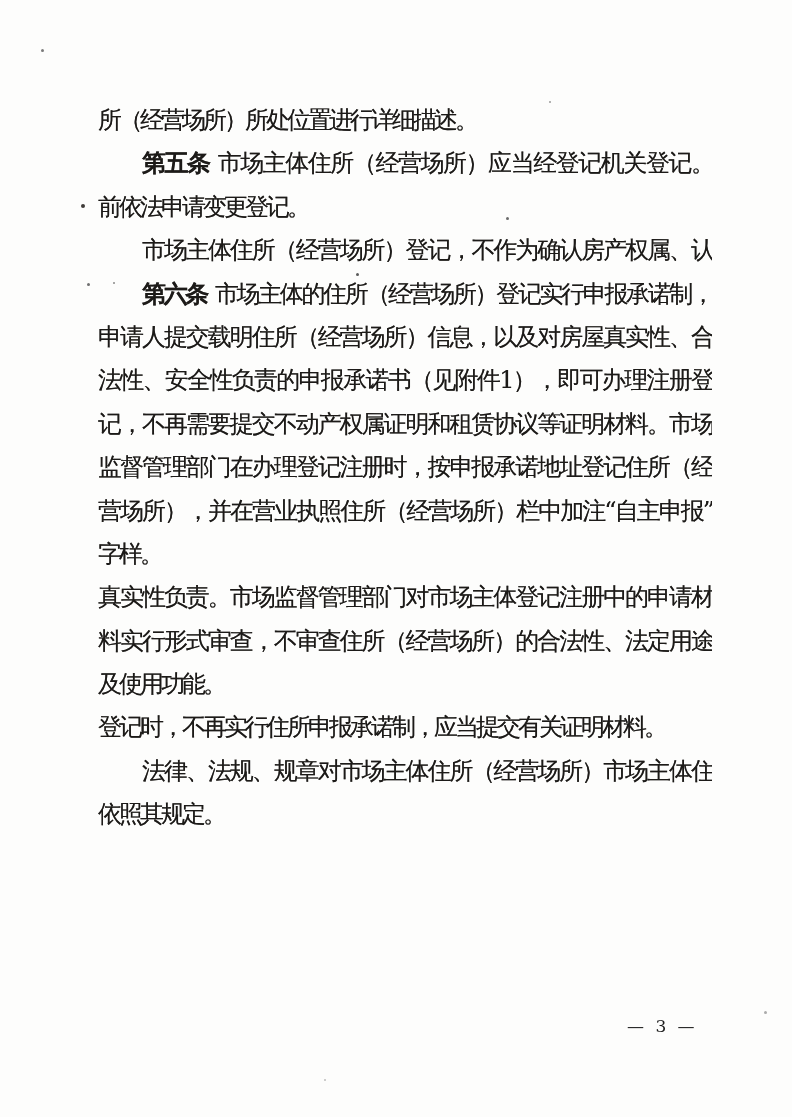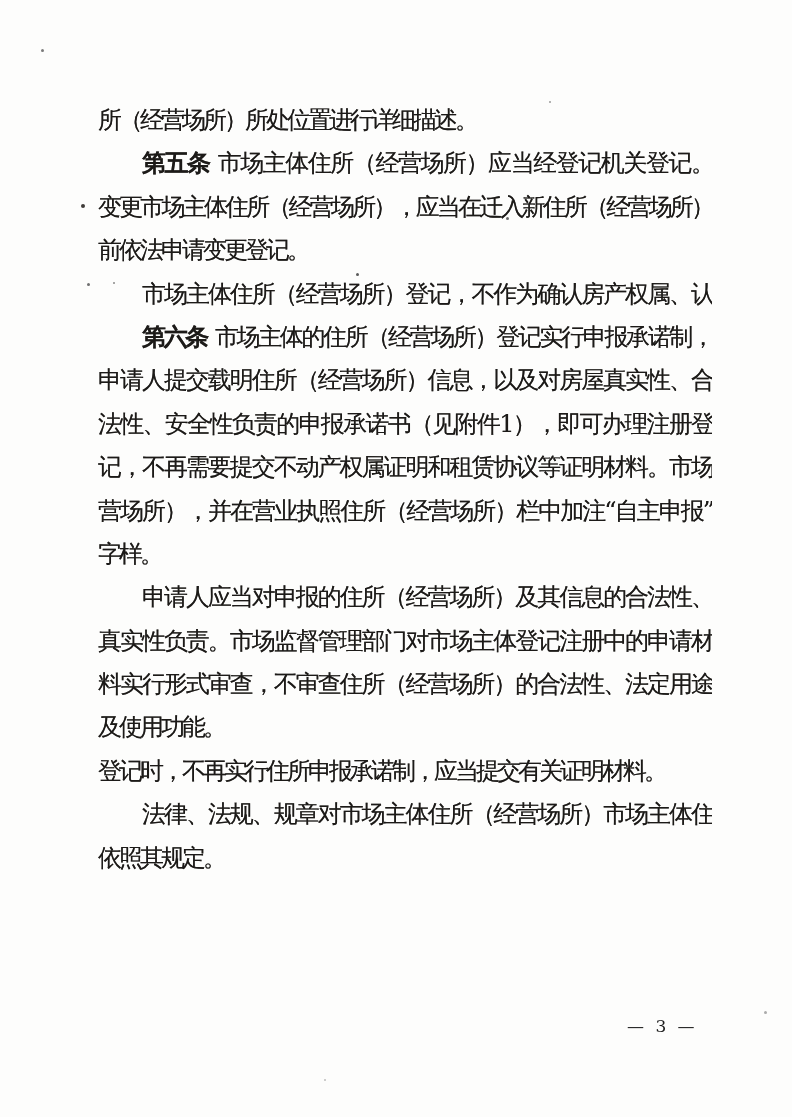--- a/index.html
+++ b/index.html
@@ -75,43 +75,42 @@
 <div class="page">
 
   <main class="textblock">
 
     <div class="line">所（经营场所）所处位置进行详细描述。</div>
 
     <div class="line indent just">
       <span class="term">第五条</span><span>市场主体住所（经营场所）应当经登记机关登记。</span>
     </div>
 
-    <div class="line just">变更市场主体住所（经营场所），应当在迁入新住所（经营场所）</div>
 
     <div class="line">前依法申请变更登记。</div>
 
     <div class="line indent just">市场主体住所（经营场所）登记，不作为确认房产权属、认</div>
 
 
     <div class="line indent just">
       <span class="term">第六条</span><span>市场主体的住所（经营场所）登记实行申报承诺制，</span>
     </div>
 
     <div class="line just">申请人提交载明住所（经营场所）信息，以及对房屋真实性、合</div>
 
     <div class="line just">法性、安全性负责的申报承诺书（见附件1），即可办理注册登</div>
 
     <div class="line just">记，不再需要提交不动产权属证明和租赁协议等证明材料。市场</div>
 
+    <div class="line just">监督管理部门在办理登记注册时，按申报承诺地址登记住所（经</div>
 
     <div class="line just">营场所），并在营业执照住所（经营场所）栏中加注“自主申报”</div>
 
     <div class="line">字样。</div>
 
-    <div class="line indent just">申请人应当对申报的住所（经营场所）及其信息的合法性、</div>
 
     <div class="line just">真实性负责。市场监督管理部门对市场主体登记注册中的申请材</div>
 
     <div class="line just">料实行形式审查，不审查住所（经营场所）的合法性、法定用途</div>
 
     <div class="line">及使用功能。</div>
 
 
     <div class="line">登记时，不再实行住所申报承诺制，应当提交有关证明材料。</div>
 

